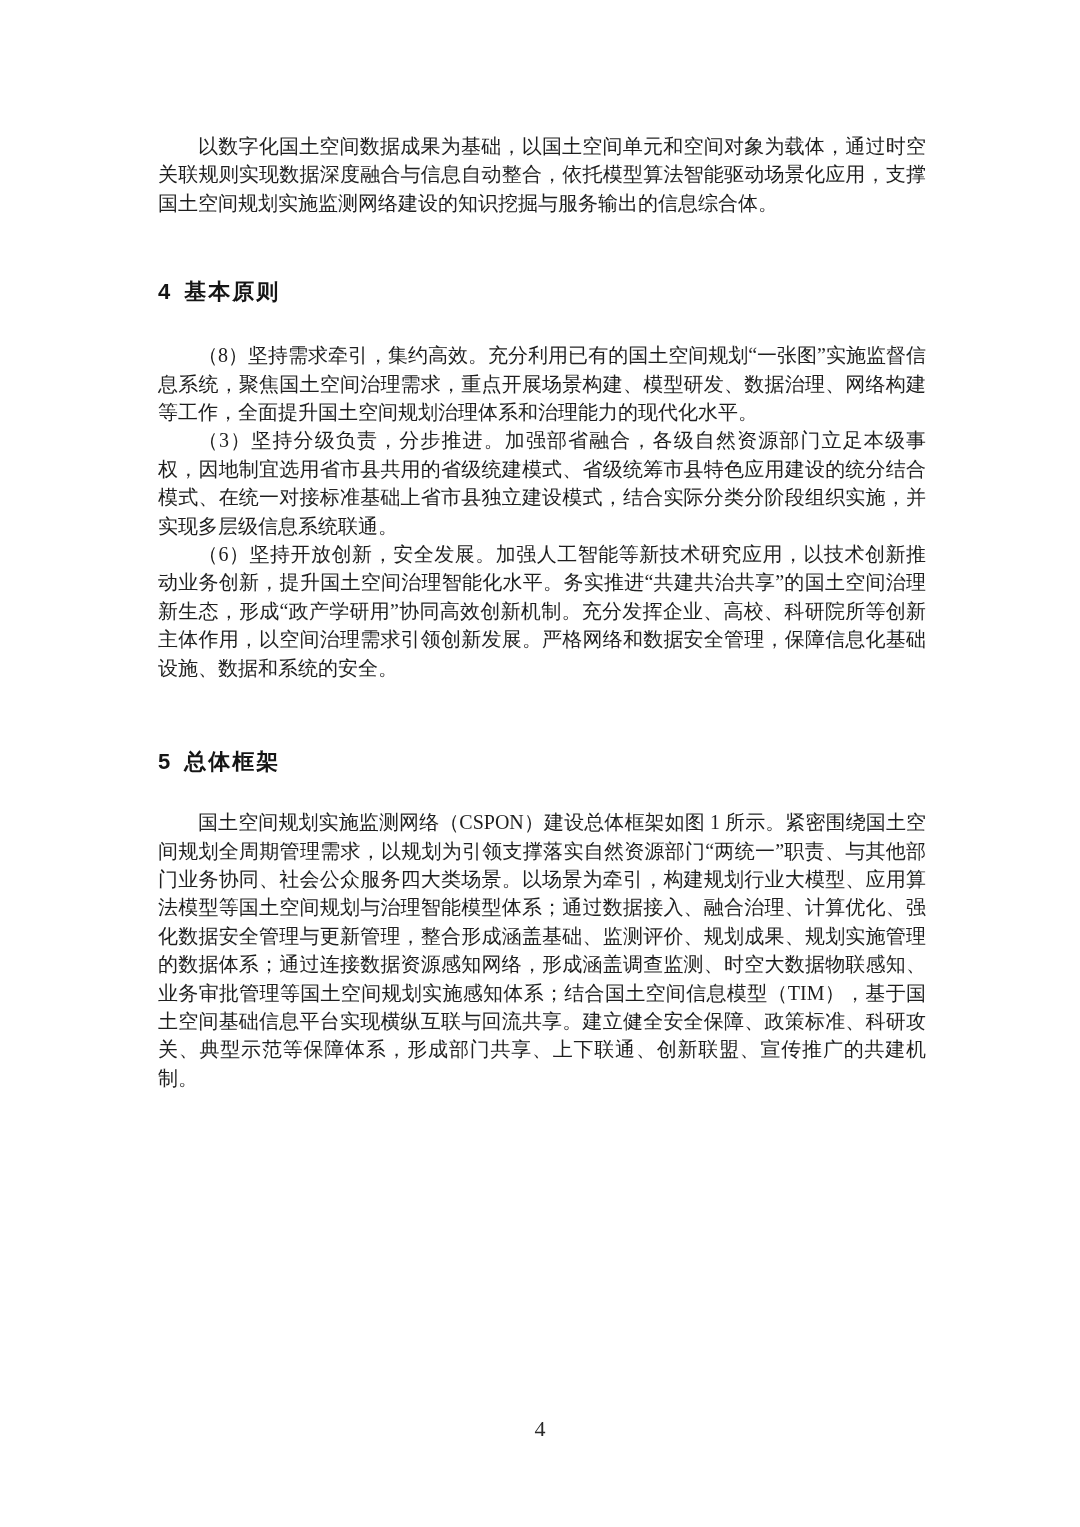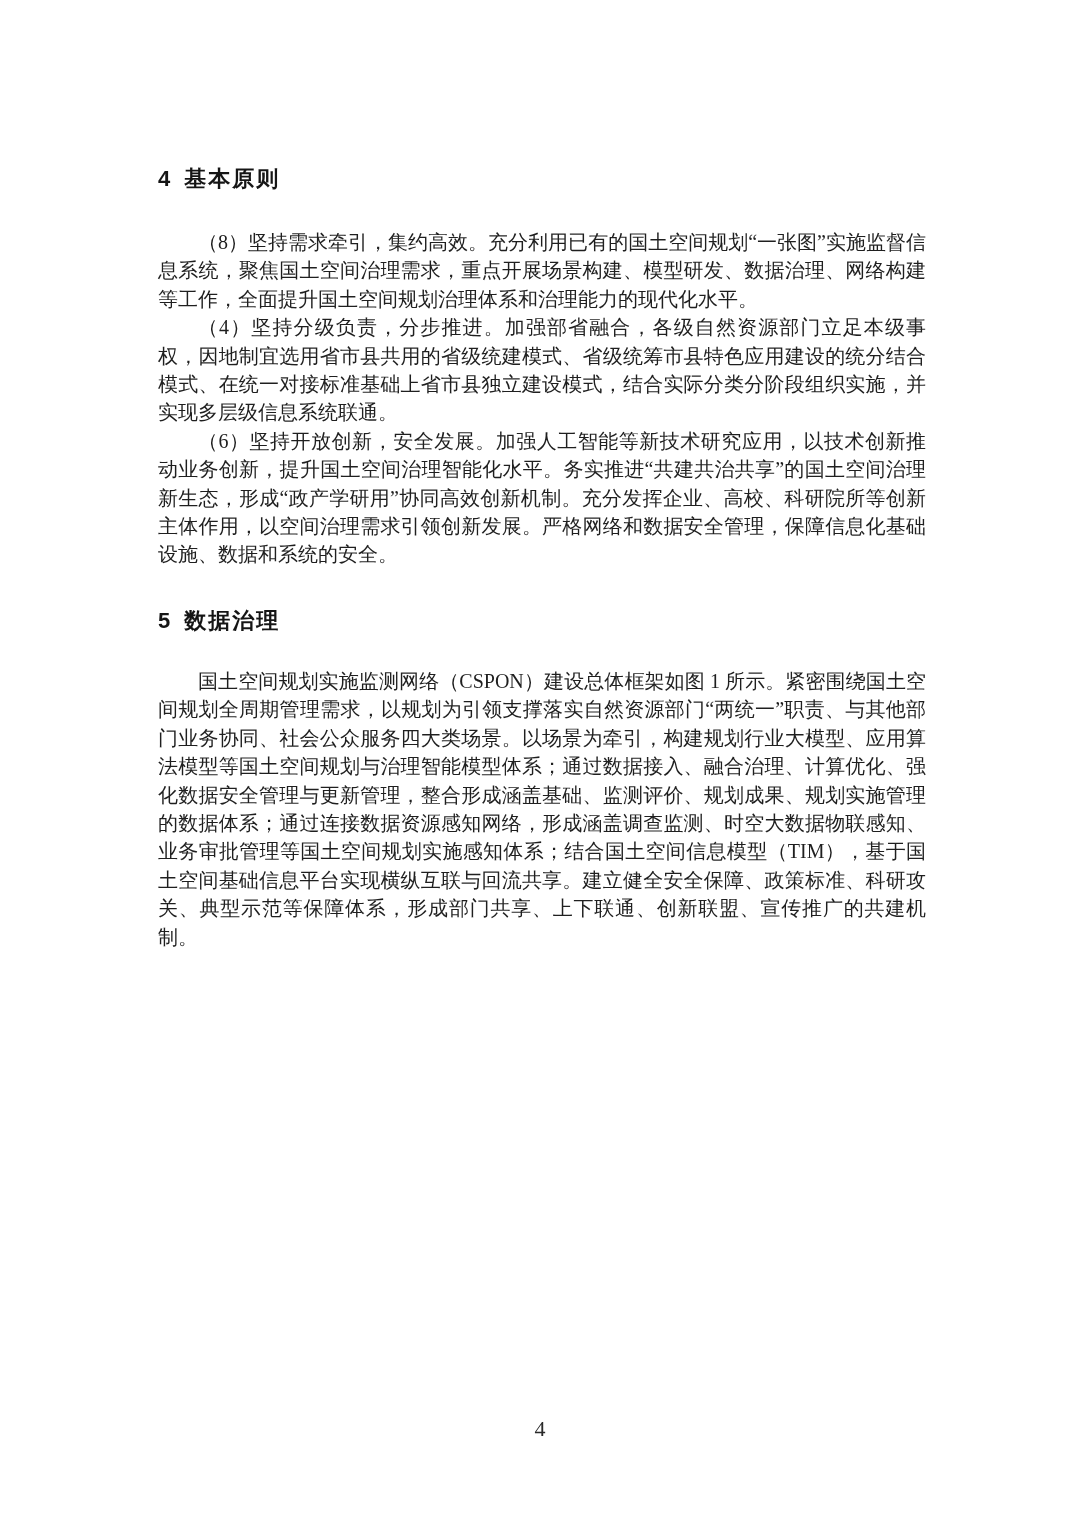--- a/index.html
+++ b/index.html
@@ -38,20 +38,21 @@
     font-weight: 700;
     color: #151515;
     margin: 0;
   }
   .sec-heading .sec-num {
     font-weight: 600;
     margin-right: 14px;
   }
   .sec-heading .sec-title {
     letter-spacing: 2px;
+    margin-top: 28px;
   }
   #heading-4 { margin-top: 32px; margin-bottom: 34px; }
   #heading-5 { margin-top: 37px; margin-bottom: 31px; }
   .page-footer {
     position: absolute;
     left: 0;
     top: 1416px;
     width: 1080px;
     text-align: center;
   }
@@ -61,33 +62,34 @@
     line-height: 26px;
     color: #2a2a2a;
   }
 </style>
 </head>
 <body>
 
 <div class="page">
   <div class="content">
 
+    <p class="body-par">以数字化国土空间数据成果为基础，以国土空间单元和空间对象为载体，通过时空关联规则实现数据深度融合与信息自动整合，依托模型算法智能驱动场景化应用，支撑国土空间规划实施监测网络建设的知识挖掘与服务输出的信息综合体。</p>
 
     <h2 class="sec-heading" id="heading-4">
       <span class="sec-num">4</span>
       <span class="sec-title">基本原则</span>
     </h2>
 
     <p class="body-par">（8）坚持需求牵引，集约高效。充分利用已有的国土空间规划“一张图”实施监督信息系统，聚焦国土空间治理需求，重点开展场景构建、模型研发、数据治理、网络构建等工作，全面提升国土空间规划治理体系和治理能力的现代化水平。</p>
-    <p class="body-par">（4）坚持分级负责，分步推进。加强部省融合，各级自然资源部门立足本级事权，因地制宜选用省市县共用的省级统建模式、省级统筹市县特色应用建设的统分结合模式、在统一对接标准基础上省市县独立建设模式，结合实际分类分阶段组织实施，并实现多层级信息系统联通。</p>
+    <p class="body-par">（3）坚持分级负责，分步推进。加强部省融合，各级自然资源部门立足本级事权，因地制宜选用省市县共用的省级统建模式、省级统筹市县特色应用建设的统分结合模式、在统一对接标准基础上省市县独立建设模式，结合实际分类分阶段组织实施，并实现多层级信息系统联通。</p>
     <p class="body-par">（6）坚持开放创新，安全发展。加强人工智能等新技术研究应用，以技术创新推动业务创新，提升国土空间治理智能化水平。务实推进“共建共治共享”的国土空间治理新生态，形成“政产学研用”协同高效创新机制。充分发挥企业、高校、科研院所等创新主体作用，以空间治理需求引领创新发展。严格网络和数据安全管理，保障信息化基础设施、数据和系统的安全。</p>
 
     <h2 class="sec-heading" id="heading-5">
       <span class="sec-num">5</span>
-      <span class="sec-title">数据治理</span>
+      <span class="sec-title">总体框架</span>
     </h2>
 
     <p class="body-par">国土空间规划实施监测网络（CSPON）建设总体框架如图 1 所示。紧密围绕国土空间规划全周期管理需求，以规划为引领支撑落实自然资源部门“两统一”职责、与其他部门业务协同、社会公众服务四大类场景。以场景为牵引，构建规划行业大模型、应用算法模型等国土空间规划与治理智能模型体系；通过数据接入、融合治理、计算优化、强化数据安全管理与更新管理，整合形成涵盖基础、监测评价、规划成果、规划实施管理的数据体系；通过连接数据资源感知网络，形成涵盖调查监测、时空大数据物联感知、业务审批管理等国土空间规划实施感知体系；结合国土空间信息模型（TIM），基于国土空间基础信息平台实现横纵互联与回流共享。建立健全安全保障、政策标准、科研攻关、典型示范等保障体系，形成部门共享、上下联通、创新联盟、宣传推广的共建机制。</p>
 
   </div>
 
   <div class="page-footer">
     <span class="page-number">4</span>
   </div>
 </div>

